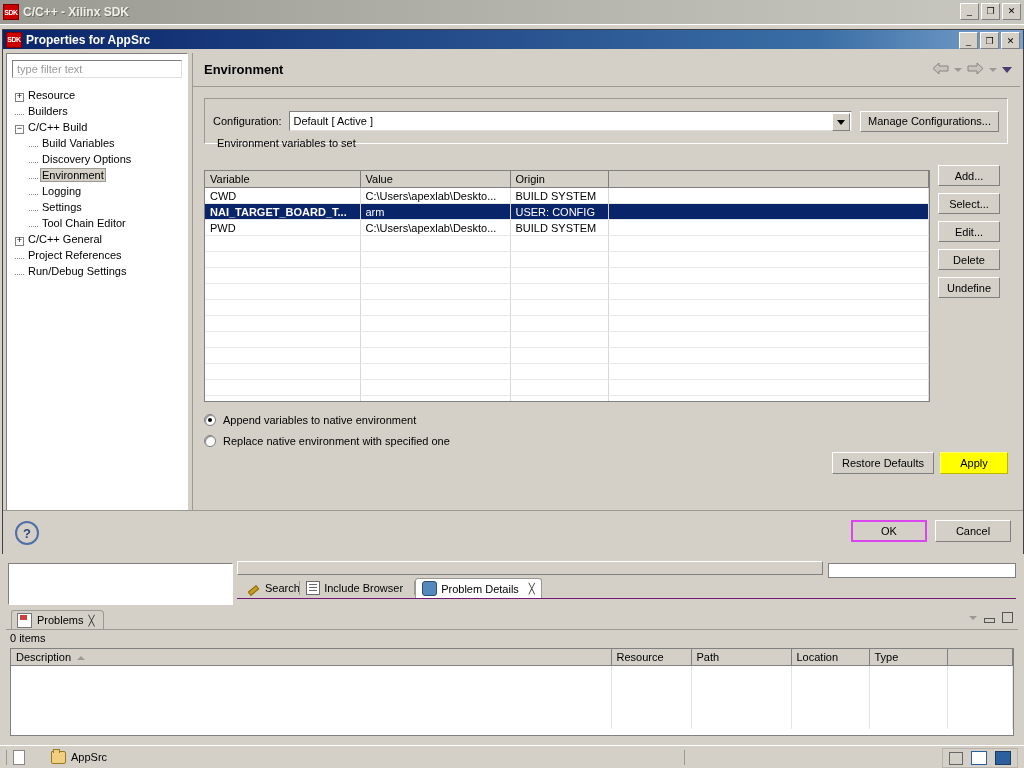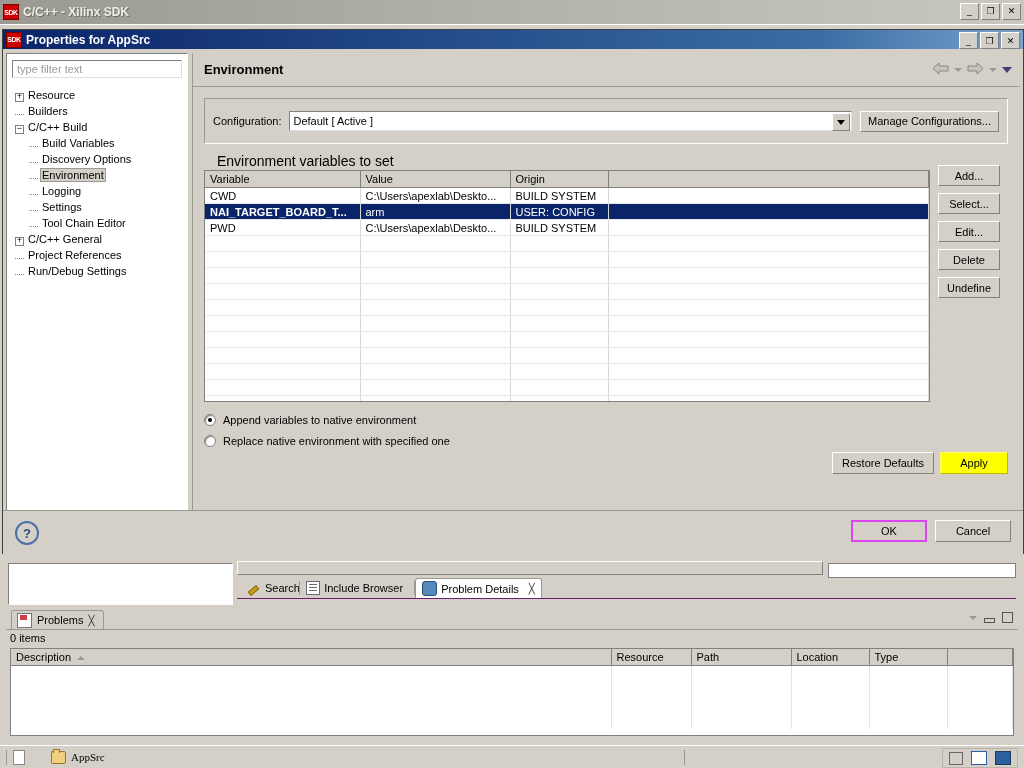--- a/index.html
+++ b/index.html
@@ -122,21 +122,21 @@
     display: flex; align-items: center; justify-content: center;
   }
   .btn {
     background: #d4d0c8; border: 1px solid; border-color: #fff #808080 #808080 #fff;
     font-size: 11px; font-family: "Liberation Sans", sans-serif; color: #000;
     display: flex; align-items: center; justify-content: center; box-sizing: border-box;
     cursor: default;
   }
   .cfg-btn { margin-left: 8px; height: 21px; padding: 0 7px; }
 
-  .tbl-caption { position: absolute; left: 11px; top: 100px; font-size: 14px; padding-left: 13px; }
+  .tbl-caption { position: absolute; left: 11px; top: 84px; font-size: 11px; padding-left: 13px; }
   .env-table {
     position: absolute; left: 11px; top: 117px; width: 726px; height: 232px;
     background: #fff; border: 1px solid #808080; box-sizing: border-box;
     overflow: hidden;
   }
   table.envt { width: 100%; border-collapse: collapse; table-layout: fixed; }
   table.envt th {
     background: #d4d0c8; border-right: 1px solid #808080; border-bottom: 1px solid #808080;
     font-weight: normal; font-size: 11px; text-align: left; padding: 2px 0 2px 5px;
     height: 15px; box-sizing: border-box;
@@ -252,21 +252,21 @@
     display: inline-block; margin-left: 6px; width: 0; height: 0;
     border-left: 4px solid transparent; border-right: 4px solid transparent;
     border-bottom: 4px solid #9a9a92; vertical-align: middle;
   }
 
   .statusbar {
     position: absolute; left: 0; bottom: 0; width: 1024px; height: 22px;
     border-top: 1px solid #fff; background: #d4d0c8; display: flex; align-items: center;
   }
   .sb-sep { width: 1px; height: 15px; background: #9a9a92; margin: 0 6px; }
-  .sb-item { display: flex; align-items: center; gap: 5px; font-size: 11px; font-family: Liberation Serif, serif; }
+  .sb-item { display: flex; align-items: center; gap: 5px; font-size: 11px; }
   .sb-right { position: absolute; right: 6px; top: 2px; display: flex; align-items: center;
     gap: 8px; border: 1px solid #b9b5ad; padding: 1px 6px; height: 16px; }
 
   
   .ico { display: inline-block; flex: none; }
   .ico-folder {
     width: 13px; height: 11px; background: #f0d080;
     border: 1px solid #9a7a20; border-radius: 1px 2px 2px 2px; position: relative;
   }
   .ico-folder::after {

